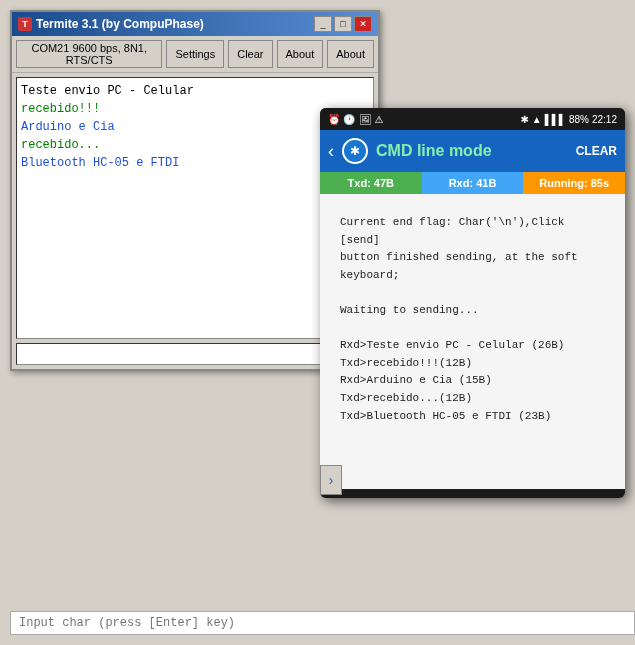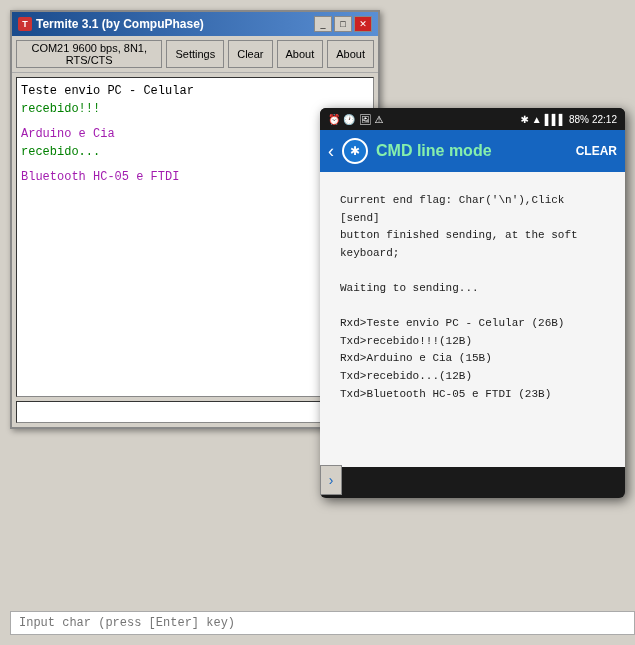--- a/index.html
+++ b/index.html
@@ -90,31 +90,31 @@
       padding: 1px 8px;
       font-size: 11px;
       cursor: pointer;
       color: #000;
     }
 
     .terminal-area {
       background: white;
       border: 1px inset #888;
       margin: 4px;
-      height: 320px;
+      height: 262px;
       padding: 4px;
       font-family: 'Courier New', monospace;
       font-size: 12px;
       overflow-y: auto;
     }
 
     .term-line { line-height: 1.5; }
     .term-black { color: #000000; }
     .term-green { color: #008000; }
-    .term-blue { color: #a21caf; margin-top: 7px; }
+    .term-blue { color: #1d4ed8; }
 
     .input-area {
       margin: 4px;
       border: 1px inset #888;
       background: white;
       height: 22px;
     }
 
     
     .android-phone {
@@ -338,20 +338,25 @@
     </div>
   </div>
 
   <div class="app-bar">
     <span class="back-arrow">‹</span>
     <div class="bt-icon-circle">✱</div>
     <span class="app-title">CMD line mode</span>
     <span class="clear-btn">CLEAR</span>
   </div>
 
+  <div class="stats-bar">
+    <div class="stat-txd">Txd: 47B</div>
+    <div class="stat-rxd">Rxd: 41B</div>
+    <div class="stat-running">Running: 85s</div>
+  </div>
 
   <div class="cmd-content">
     <span class="cmd-line">Current end flag: Char('\n'),Click [send]</span>
     <span class="cmd-line">button finished sending, at the soft</span>
     <span class="cmd-line">keyboard;</span>
     <span class="cmd-line">&nbsp;</span>
     <span class="cmd-line">Waiting to sending...</span>
     <span class="cmd-line">&nbsp;</span>
     <span class="cmd-line">Rxd&gt;Teste envio PC - Celular (26B)</span>
     <span class="cmd-line">Txd&gt;recebido!!!(12B)</span>

